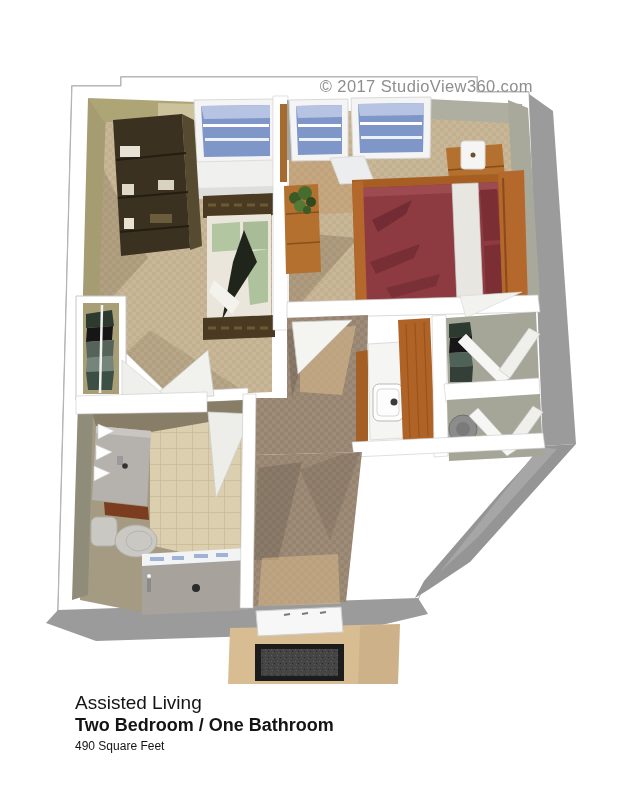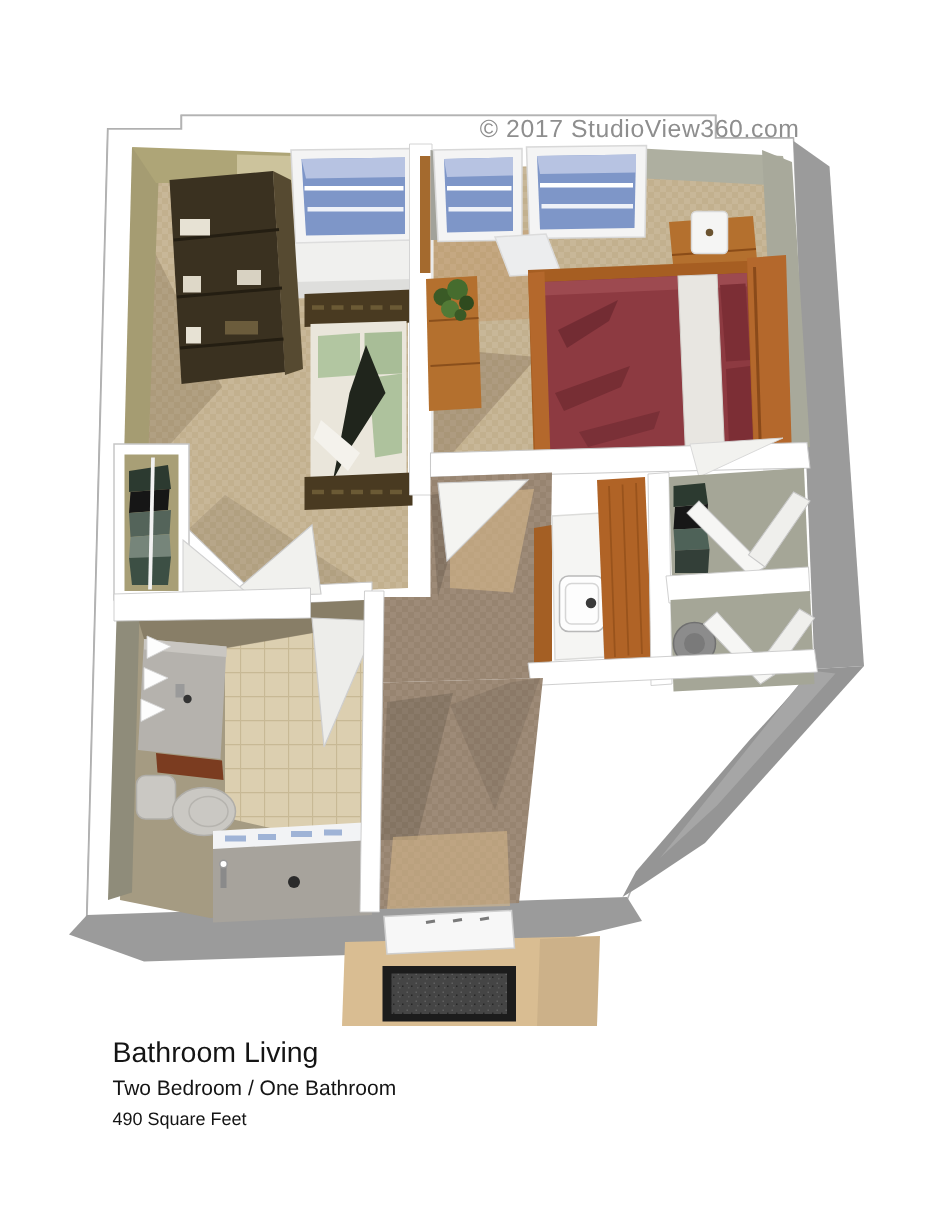--- a/index.html
+++ b/index.html
@@ -4,21 +4,21 @@
 <style>
   html,body{margin:0;padding:0;background:#ffffff;}
   body{width:620px;height:804px;position:relative;overflow:hidden;
        font-family:"Liberation Sans", sans-serif;}
   .copyright{position:absolute;top:61px;right:87px;
              font-size:16.5px;letter-spacing:.4px;
              color:var(--copyright-gray,#8e8e8e);white-space:nowrap;margin-top:16px;}
   .plan-wrap{position:absolute;inset:0;}
   .title-block{position:absolute;left:75px;top:692px;color:var(--text-black,#141414);}
   .title-block .t1{font-size:19px;line-height:22px;}
-  .title-block .t2{font-size:14px;line-height:22px;}
+  .title-block .t2{font-size:18px;line-height:22px;font-weight:bold;}
   .title-block .t3{font-size:12px;line-height:21px;}
   svg{display:block;}
 </style>
 </head>
 <body>
 
 <div class="plan-wrap">
 
 <div class="copyright">© 2017 StudioView360.com</div>
 
@@ -281,18 +281,18 @@
       <rect x="255" y="644" width="89" height="37" fill="#1c1c1c"></rect>
       <rect x="261" y="649" width="77" height="27" fill="url(#matSpeckle)"></rect>
     </g>
     <polygon points="256,611 341,607 343,632 258,636" fill="#f7f7f7" stroke="#cfcfcf" stroke-width="1"></polygon>
     <path d="M284,615 l6,-1 M302,614 l6,-1 M320,613 l6,-1" stroke="#7a7a7a" stroke-width="2"></path>
   </g>
 
 </svg>
 
 <div class="title-block">
-  <div class="t1">Bathroom Living</div>
+  <div class="t1">Assisted Living</div>
   <div class="t2">Two Bedroom / One Bathroom</div>
   <div class="t3">490 Square Feet</div>
 </div>
 
 </div>
 
 </body></html>

